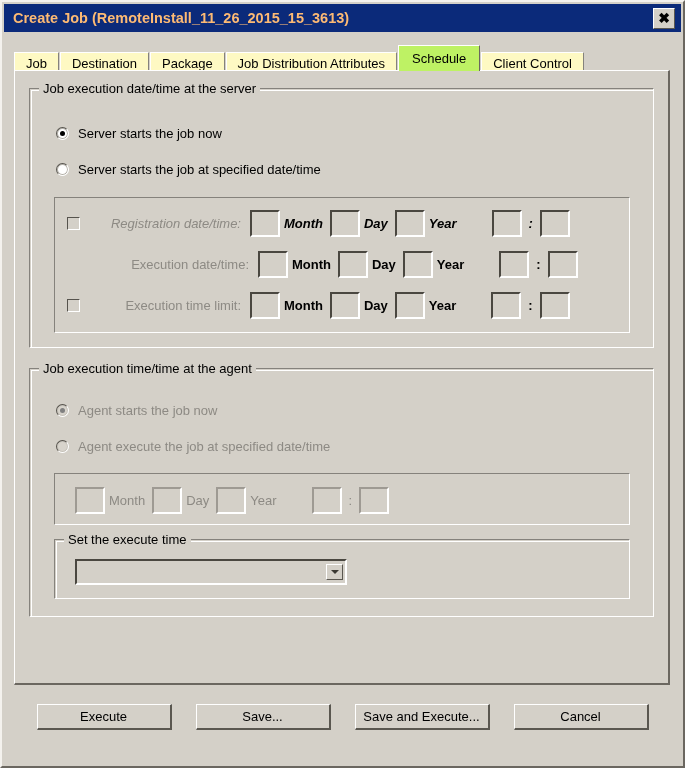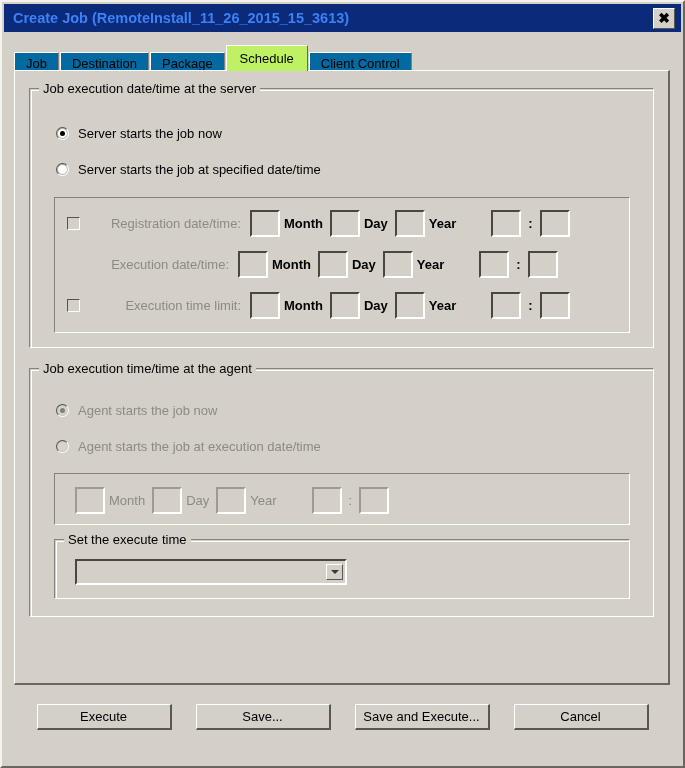--- a/index.html
+++ b/index.html
@@ -35,21 +35,21 @@
     position: absolute;
     left: 2px; top: 2px;
     width: 677px;
     height: 28px;
     background: #0b2a7a;
     display: flex;
     align-items: center;
     justify-content: space-between;
   }
   .titlebar-text {
-    color: #3b82f6;
+    color: #fdba74;
     font-weight: bold;
     font-size: 14.5px;
     letter-spacing: 0px;
     padding-left: 9px;
     white-space: nowrap;
   }
   .close-button {
     width: 22px;
     height: 21px;
     margin-right: 6px;
@@ -75,21 +75,21 @@
     left: 12px; top: 42px;
     width: 660px;
     height: 27px;
     display: flex;
     align-items: flex-end;
   }
   .tab {
     height: 22px;
     padding: 0 11px;
     box-sizing: border-box;
-    background: #0369a1;
+    background: #fef9c3;
     border-top: 1.5px solid #ffffff;
     border-left: 1.5px solid #ffffff;
     border-right: 1.5px solid #85827c;
     border-bottom: none;
     display: flex;
     align-items: center;
     font-size: 13px;
     white-space: nowrap;
     cursor: pointer;
     margin-right: 1px;
@@ -339,20 +339,23 @@
   <div class="tabstrip">
     <div class="tab">
       <span>Job</span>
     </div>
     <div class="tab">
       <span>Destination</span>
     </div>
     <div class="tab">
       <span>Package</span>
     </div>
+    <div class="tab">
+      <span>Job Distribution Attributes</span>
+    </div>
     <div class="tab active">
       <span>Schedule</span>
     </div>
     <div class="tab">
       <span>Client Control</span>
     </div>
   </div>
 
   <div class="tabpanel">
 
@@ -364,35 +367,35 @@
         <span class="radio-label">Server starts the job now</span>
       </div>
 
       <div class="radio-row" style="left:26px; top:73px;">
         <span class="radio"></span>
         <span class="radio-label">Server starts the job at specified date/time</span>
       </div>
 
       <div class="inner-panel" style="left:24px; top:108px; width:576px; height:136px;">
 
-        <div class="dt-row" style="left:12px; top:11px;">
+        <div class="dt-row" style="left:12px; top:11px;font-style:italic;">
           <span class="checkbox"></span>
           <span class="dt-label" style="width:152px; margin-left:9px;">Registration date/time:</span>
           <span class="entry" style="width:30px;height:27px;margin-left:9px;"></span>
           <span class="unit">Month</span>
           <span class="entry" style="width:30px;height:27px;"></span>
           <span class="unit">Day</span>
           <span class="entry" style="width:30px;height:27px;"></span>
           <span class="unit">Year</span>
           <span class="entry" style="width:30px;height:27px;margin-left:28px;"></span>
           <span class="colon">:</span>
           <span class="entry" style="width:30px;height:27px;"></span>
         </div>
 
-        <div class="dt-row" style="left:0; top:52px;">
+        <div class="dt-row" style="left:20px; top:52px;">
           <span style="width:13px;flex:none;"></span>
           <span class="dt-label" style="width:152px; margin-left:9px;">Execution date/time:</span>
           <span class="entry" style="width:30px;height:27px;margin-left:9px;"></span>
           <span class="unit">Month</span>
           <span class="entry" style="width:30px;height:27px;"></span>
           <span class="unit">Day</span>
           <span class="entry" style="width:30px;height:27px;"></span>
           <span class="unit">Year</span>
           <span class="entry" style="width:30px;height:27px;margin-left:28px;"></span>
           <span class="colon">:</span>
@@ -418,21 +421,21 @@
     <div class="groupbox" style="left:14px; top:297px; width:625px; height:249px;">
       <div class="groupbox-title">Job execution time/time at the agent</div>
 
       <div class="radio-row" style="left:26px; top:34px;">
         <span class="radio checked disabled"></span>
         <span class="radio-label dim">Agent starts the job now</span>
       </div>
 
       <div class="radio-row" style="left:26px; top:70px;">
         <span class="radio disabled"></span>
-        <span class="radio-label dim">Agent starts the job at execution date/time</span>
+        <span class="radio-label dim">Agent execute the job at specified date/time</span>
       </div>
 
       <div class="inner-panel" style="left:24px; top:104px; width:576px; height:52px;">
         <div class="dt-row" style="left:20px; top:12px;">
           <span class="entry disabled" style="width:30px;height:27px;"></span>
           <span class="unit dimmed">Month</span>
           <span class="entry disabled" style="width:30px;height:27px;"></span>
           <span class="unit dimmed">Day</span>
           <span class="entry disabled" style="width:30px;height:27px;"></span>
           <span class="unit dimmed">Year</span>

